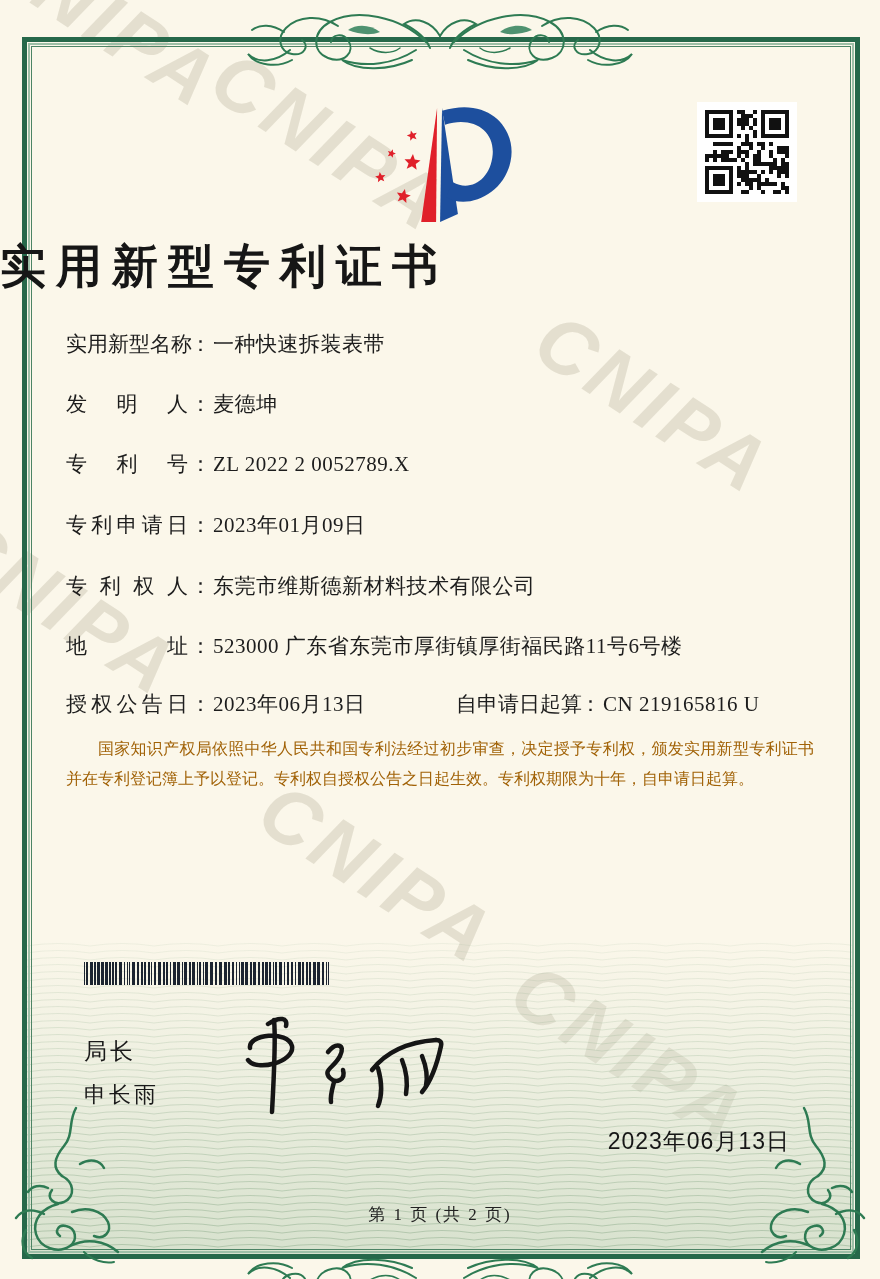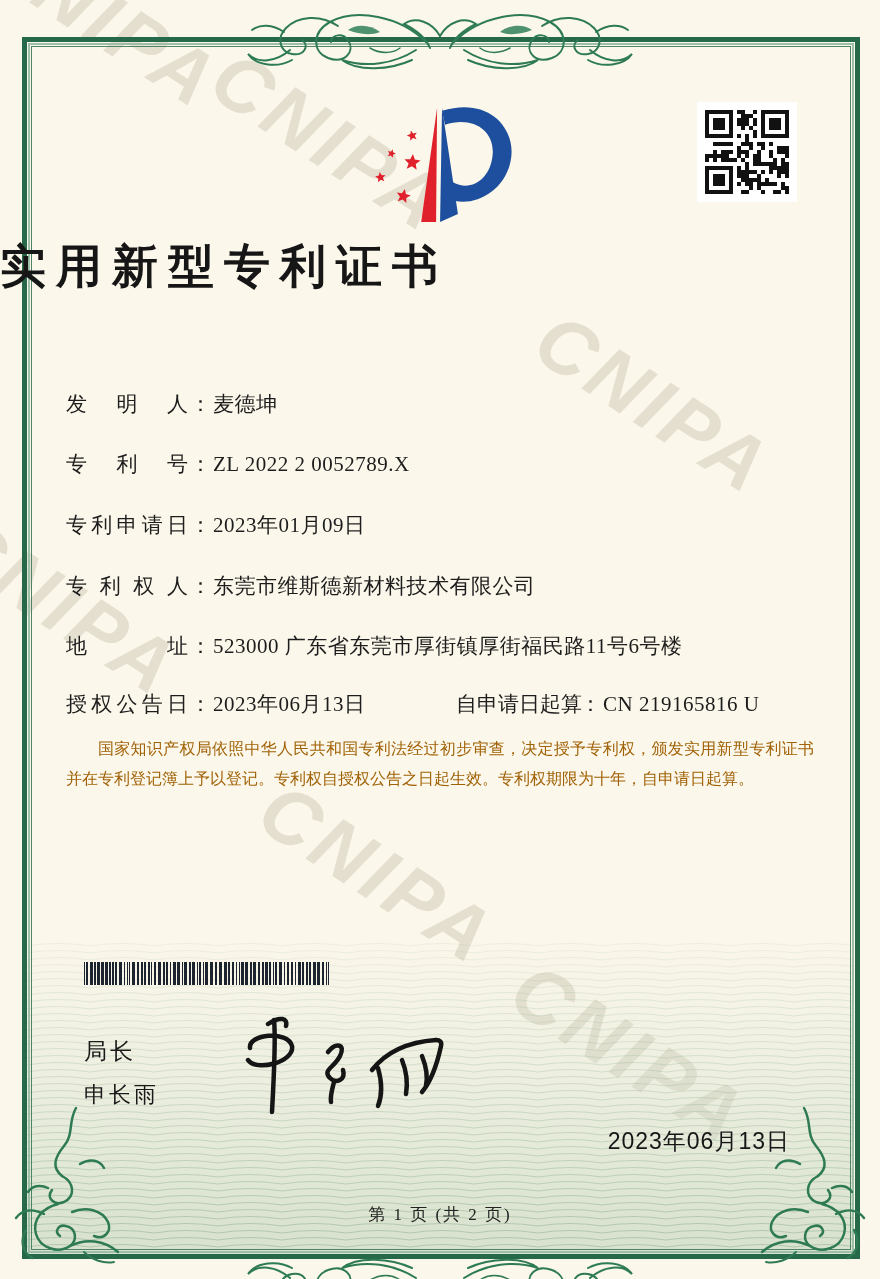--- a/index.html
+++ b/index.html
@@ -413,20 +413,23 @@
         <rect x="48" y="88" width="4" height="4"></rect>
         <rect x="64" y="88" width="4" height="4"></rect>
         <rect x="76" y="88" width="4" height="4"></rect>
         <rect x="80" y="88" width="4" height="4"></rect>
         <rect x="88" y="88" width="4" height="4"></rect>
       </svg>
   </div>
 
   <div class="title">实用新型专利证书</div>
 
+  <div class="field-row row-0">
+    <span class="f-label">实用新型名称</span><span class="f-colon">：</span><span class="f-value">一种快速拆装表带</span>
+  </div>
   <div class="field-row row-1">
     <span class="f-label">发明人</span><span class="f-colon">：</span><span class="f-value">麦德坤</span>
   </div>
   <div class="field-row row-2">
     <span class="f-label">专利号</span><span class="f-colon">：</span><span class="f-value">ZL 2022 2 0052789.X</span>
   </div>
   <div class="field-row row-3">
     <span class="f-label">专利申请日</span><span class="f-colon">：</span><span class="f-value">2023年01月09日</span>
   </div>
   <div class="field-row row-4">

